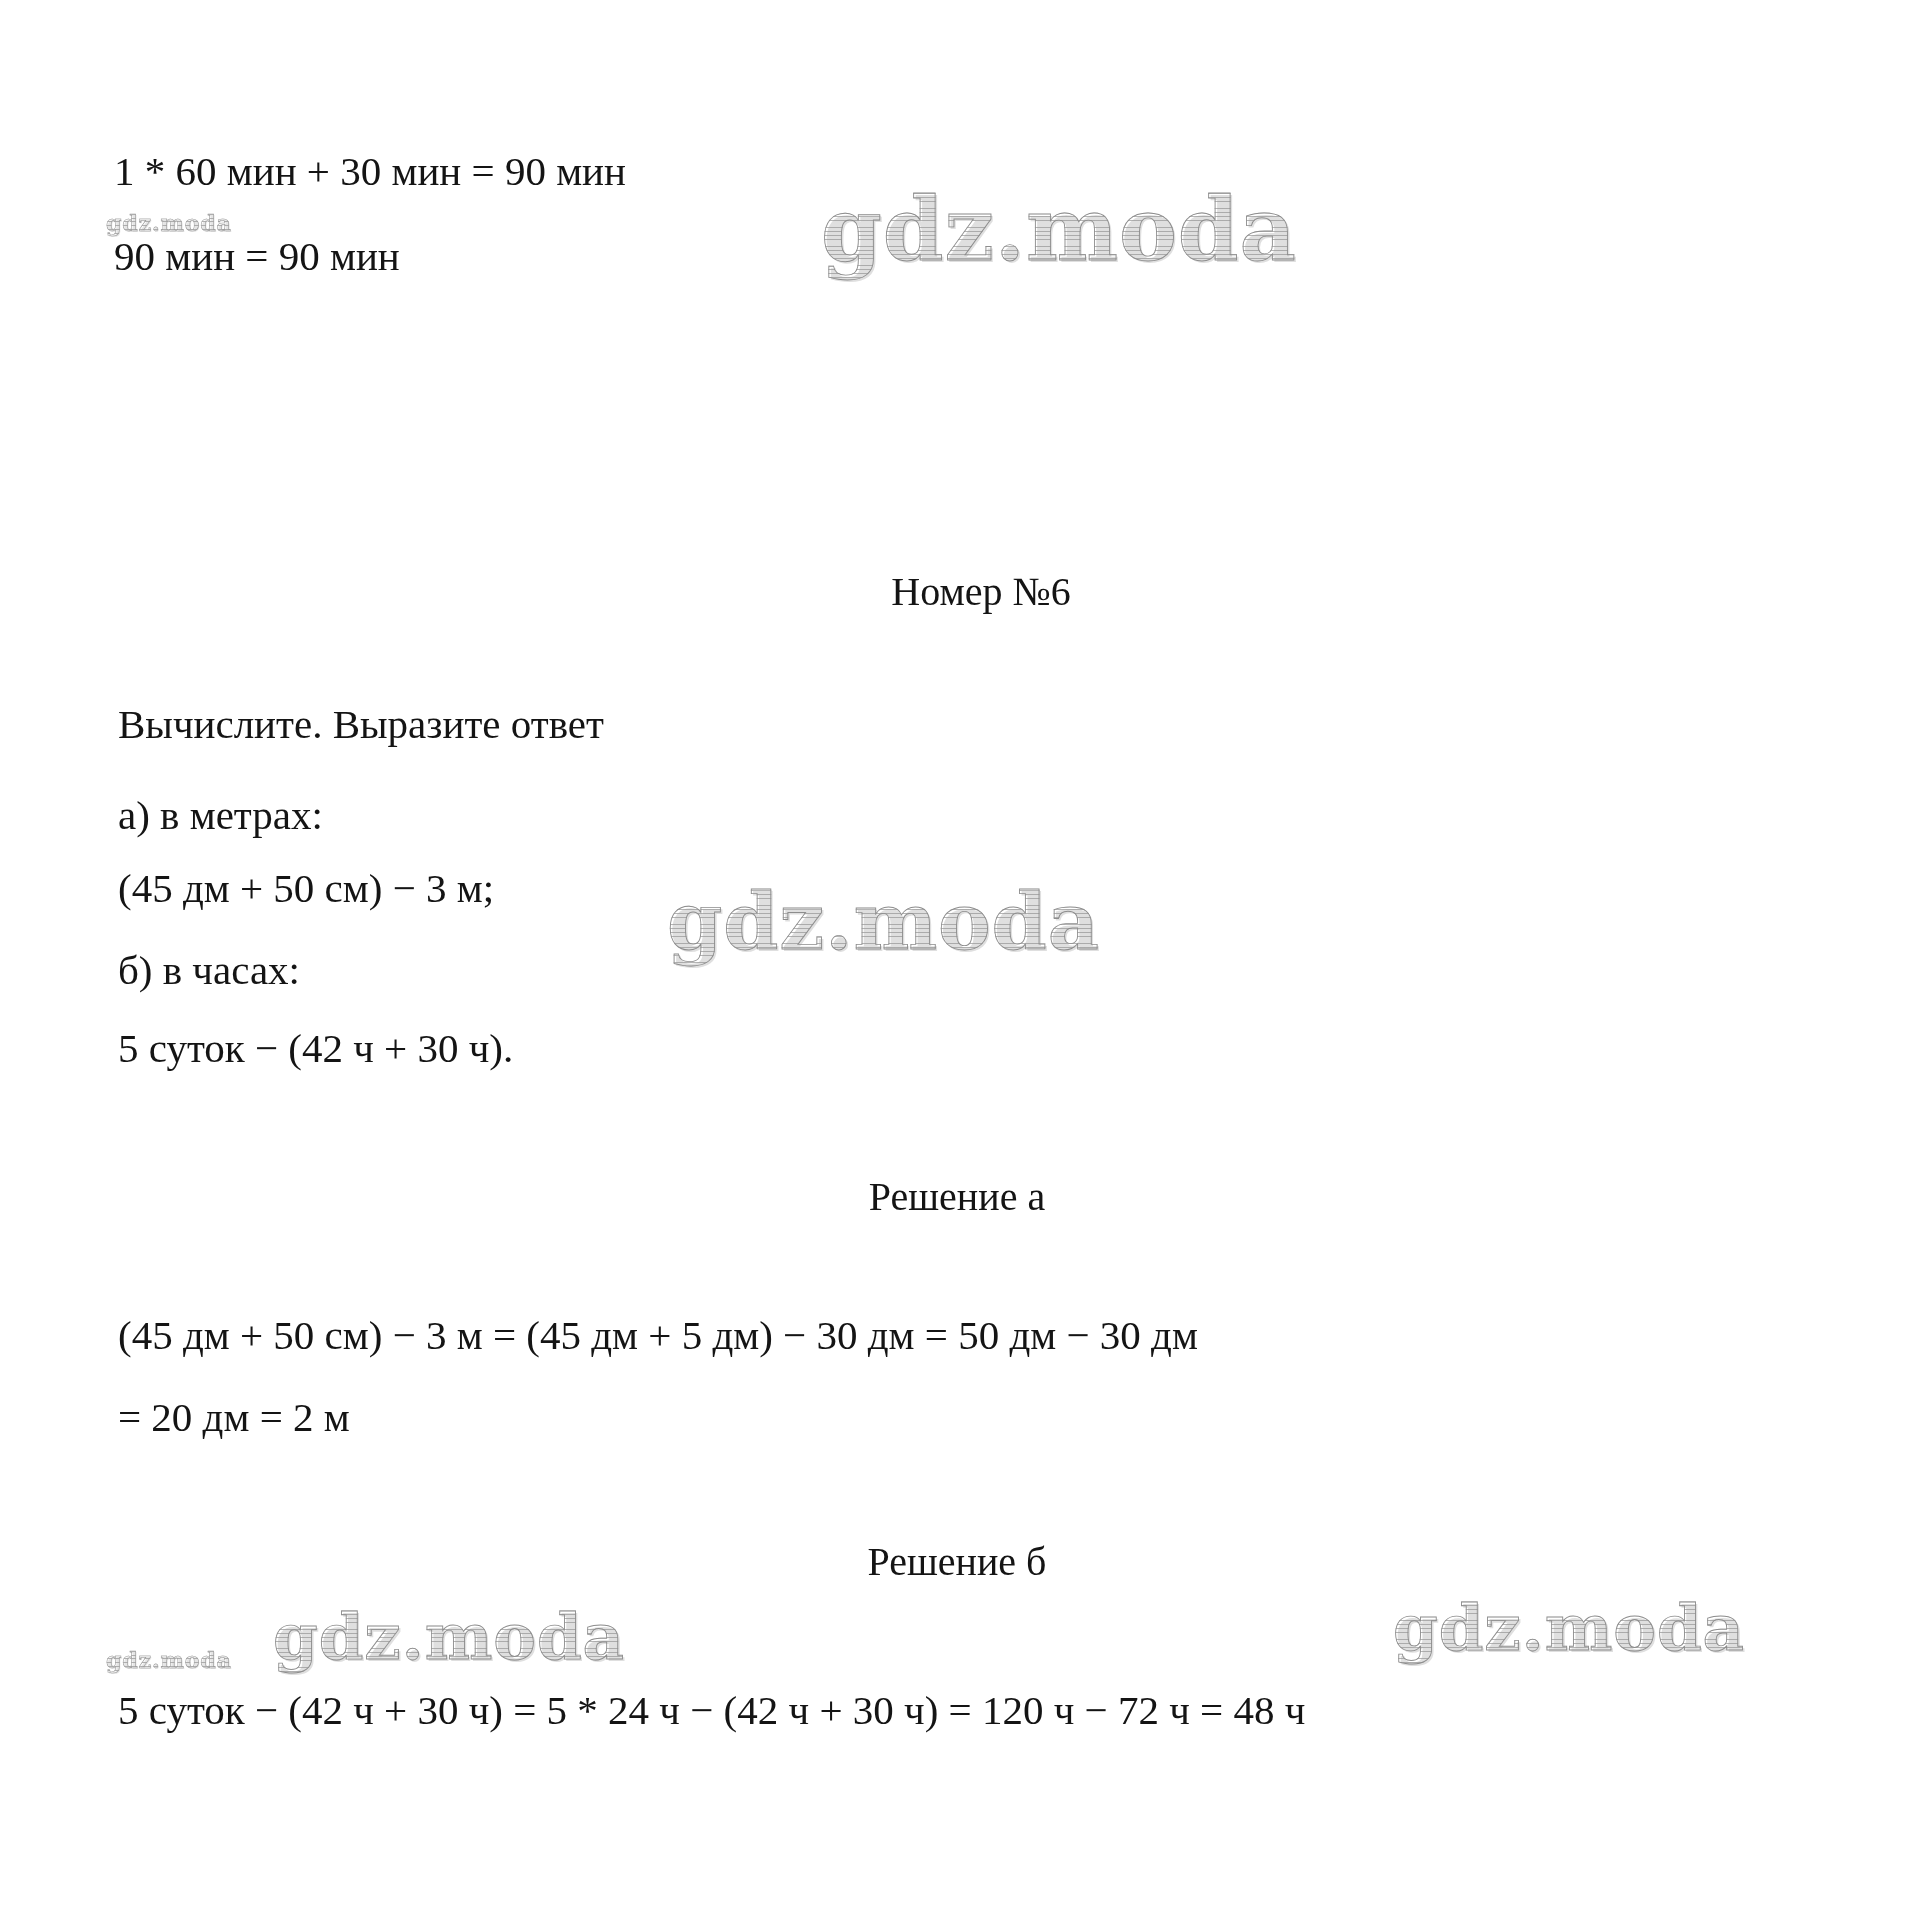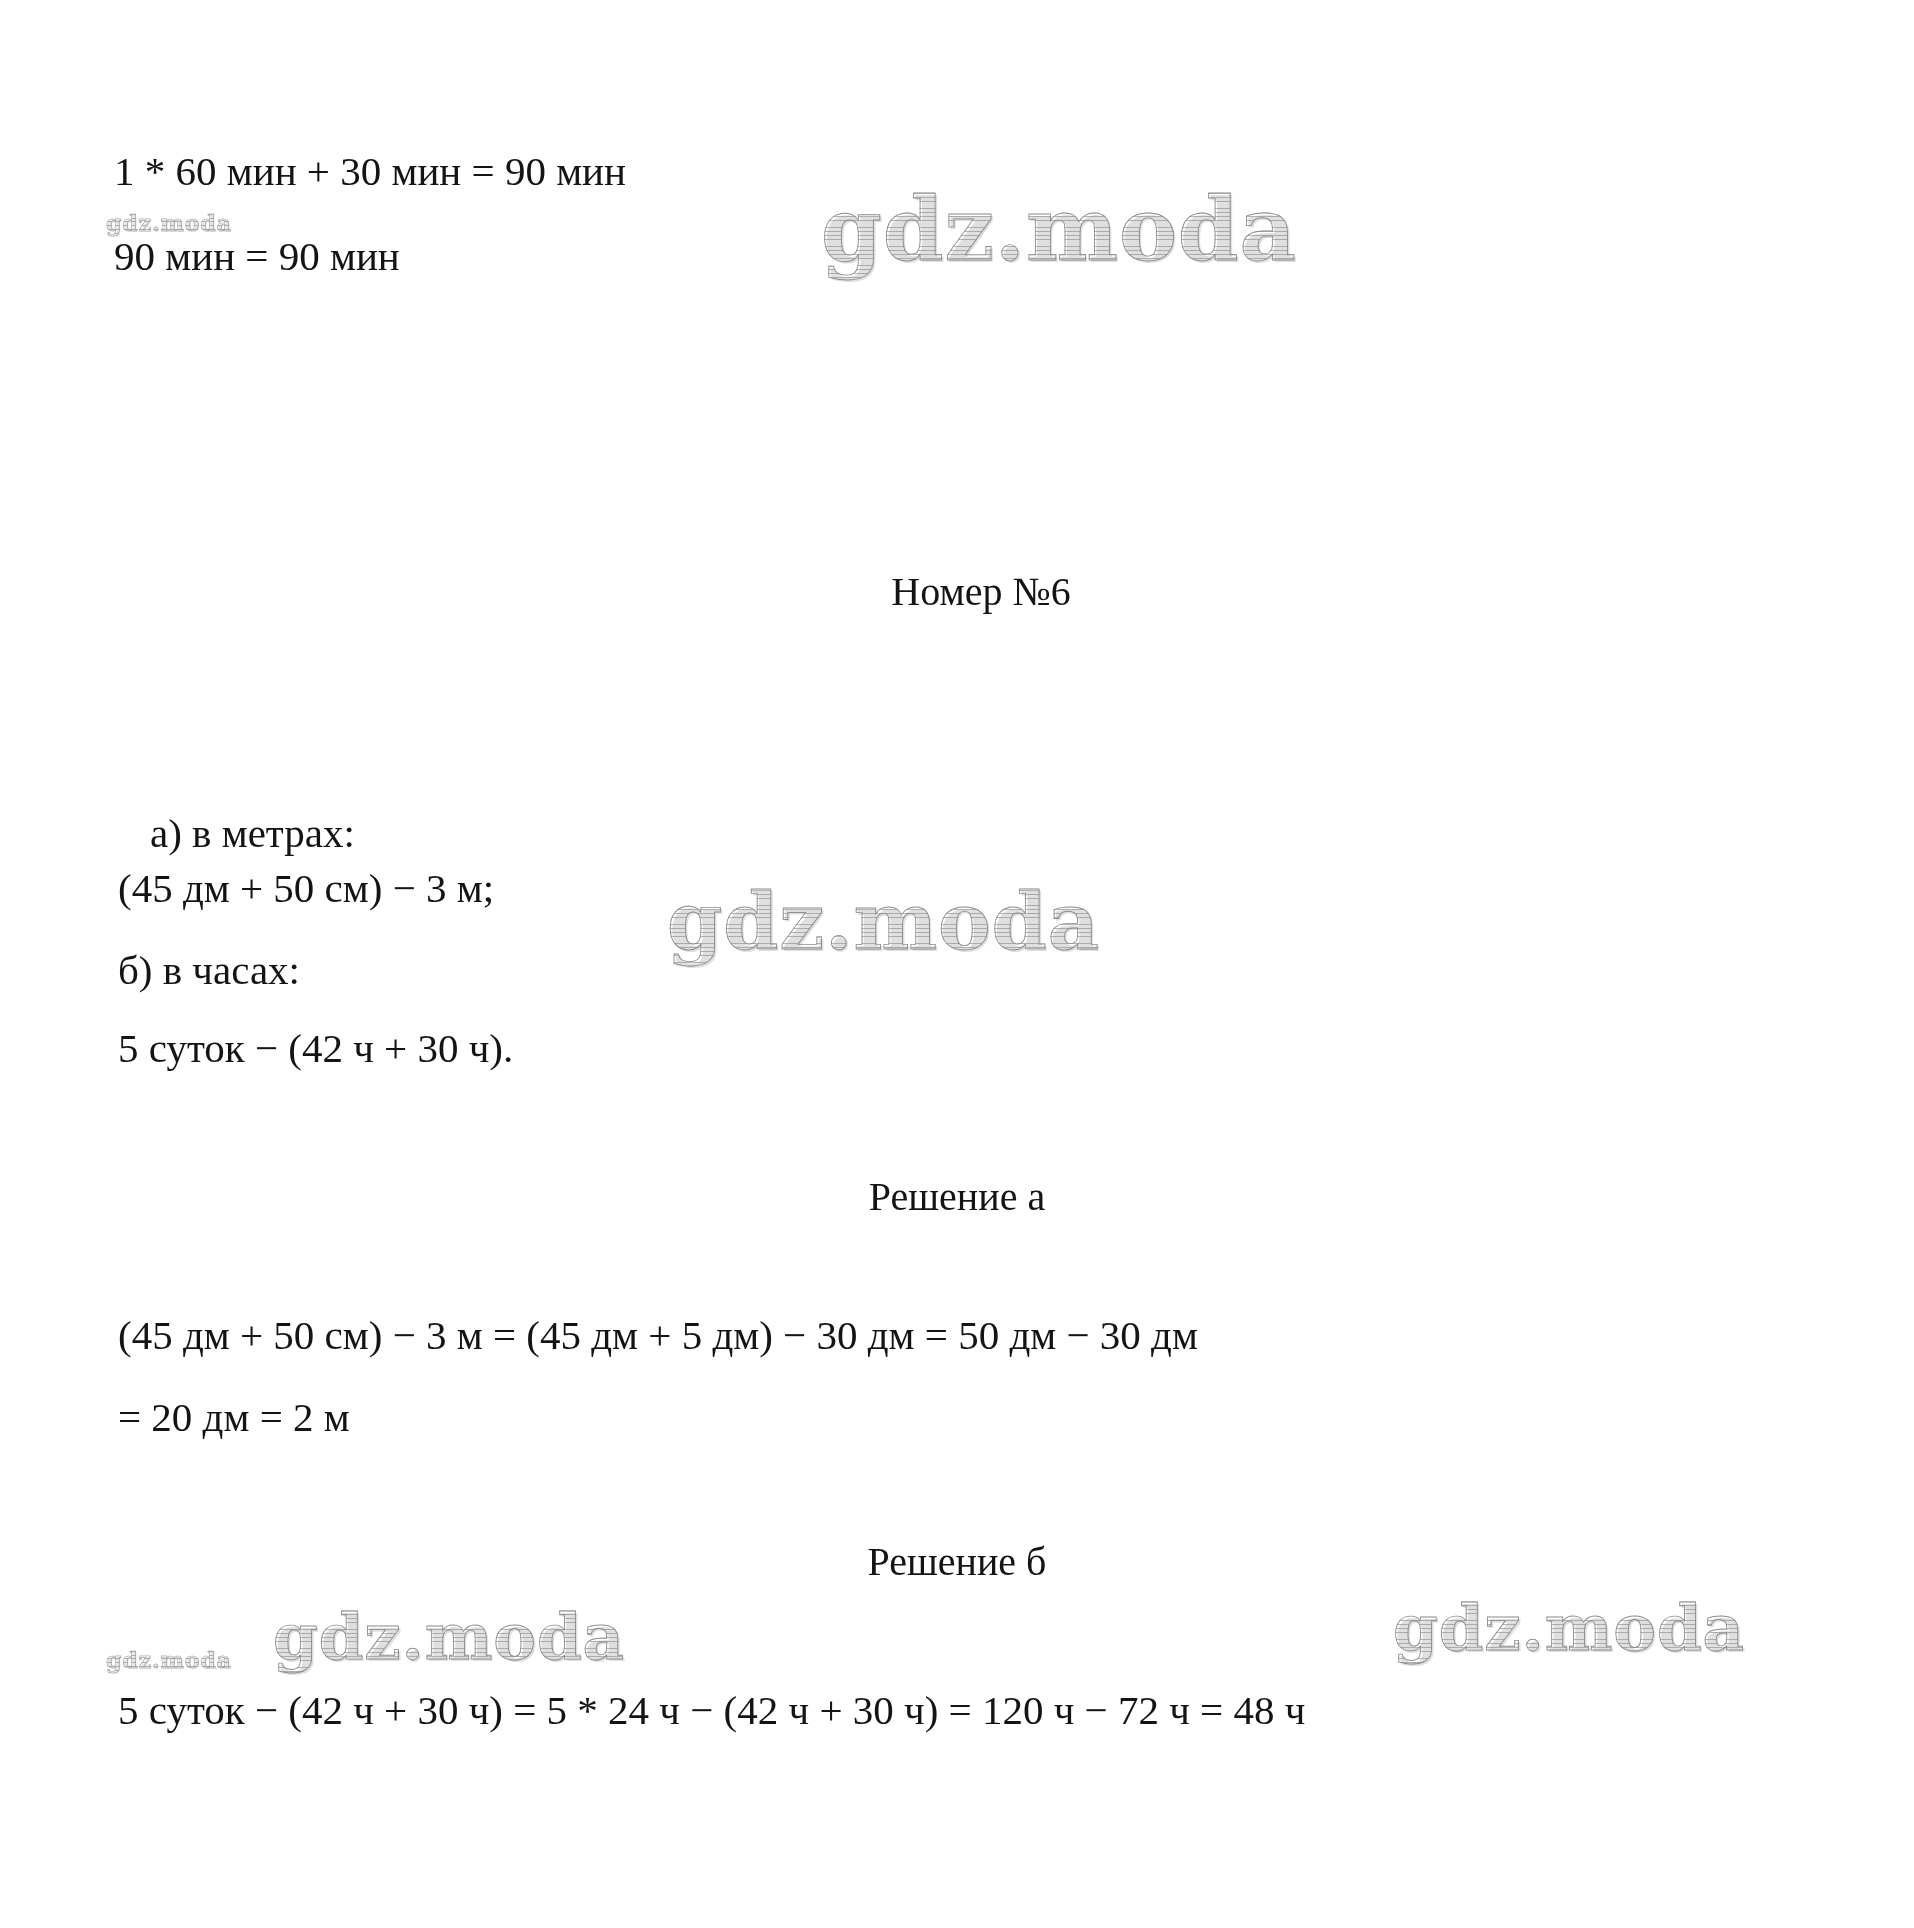--- a/index.html
+++ b/index.html
@@ -78,22 +78,23 @@
   <div class="line" style="left:114px; top:147px;">1 * 60 мин + 30 мин = 90 мин</div>
 
   <div class="line" style="left:114px; top:232px;">90 мин = 90 мин</div>
 
   <div class="wm wm-tiny" style="left:106px; top:210px;">gdz.moda</div>
 
   <div class="wm wm-big" style="left:821px; top:178px;">gdz.moda</div>
 
   <div class="heading" style="left:0; right:0; top:568px; text-align:center; white-space:normal;margin-left:48px;">Номер №6</div>
 
+  <div class="line" style="left:118px; top:700px;">Вычислите. Выразите ответ</div>
 
-  <div class="line" style="left:118px; top:809px;margin-left:32px;">а) в метрах:</div>
+  <div class="line" style="left:118px; top:791px;">а) в метрах:</div>
 
   <div class="line" style="left:118px; top:864px;">(45 дм + 50 см) − 3 м;</div>
 
   <div class="line" style="left:118px; top:946px;">б) в часах:</div>
 
   <div class="line" style="left:118px; top:1024px;">5 суток − (42 ч + 30 ч).</div>
 
   <div class="wm wm-mid" style="left:667px; top:875px;">gdz.moda</div>
 
   <div class="heading" style="left:0; right:0; top:1173px; text-align:center; white-space:normal;">Решение а</div>

